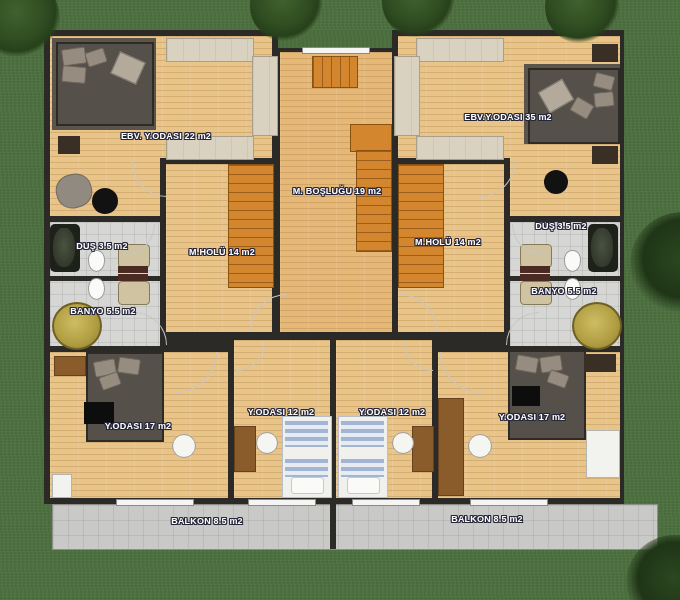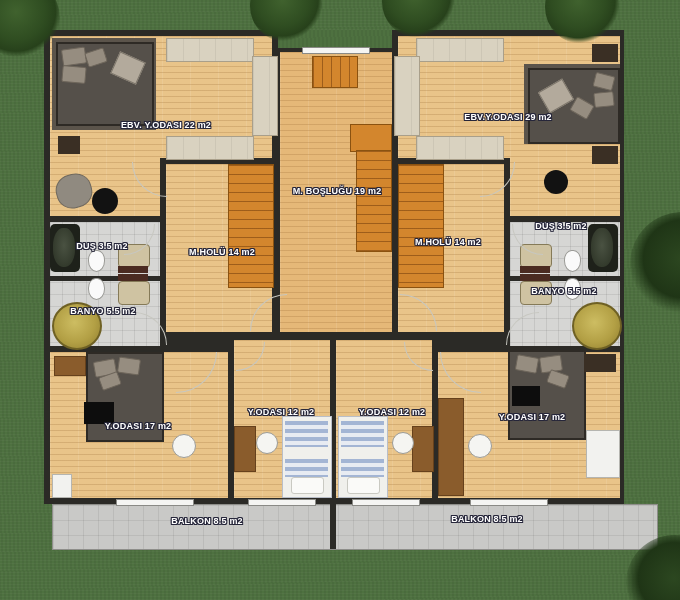--- a/index.html
+++ b/index.html
@@ -202,22 +202,22 @@
   <div class="win" style="left:352px;top:499px;width:66px;height:5px;"></div>
   <div class="win" style="left:470px;top:499px;width:76px;height:5px;"></div>
 
   <div class="tree" style="left:-20px;top:-22px;width:80px;height:80px;"></div>
   <div class="tree" style="left:250px;top:-30px;width:72px;height:72px;"></div>
   <div class="tree" style="left:382px;top:-34px;width:72px;height:72px;"></div>
   <div class="tree" style="left:545px;top:-30px;width:74px;height:74px;"></div>
   <div class="tree pine" style="left:630px;top:212px;width:104px;height:104px;"></div>
   <div class="tree pine" style="left:626px;top:535px;width:96px;height:96px;"></div>
 
-  <div class="lbl" style="left:166px;top:125px;">EBV. Y.ODASI 22 m2</div>
-  <div class="lbl" style="left:508px;top:117px;">EBV.Y.ODASI 29 m2</div>
+  <div class="lbl" style="left:166px;top:136px;">EBV. Y.ODASI 22 m2</div>
+  <div class="lbl" style="left:508px;top:117px;">EBV.Y.ODASI 35 m2</div>
   <div class="lbl" style="left:337px;top:191px;">M. BOŞLUĞU 19 m2</div>
   <div class="lbl" style="left:222px;top:252px;">M.HOLÜ 14 m2</div>
   <div class="lbl" style="left:448px;top:242px;">M.HOLÜ 14 m2</div>
   <div class="lbl" style="left:102px;top:246px;">DUŞ 3.5 m2</div>
   <div class="lbl" style="left:561px;top:226px;">DUŞ 3.5 m2</div>
   <div class="lbl" style="left:103px;top:311px;">BANYO 5.5 m2</div>
   <div class="lbl" style="left:564px;top:291px;">BANYO 5.5 m2</div>
   <div class="lbl" style="left:138px;top:426px;">Y.ODASI 17 m2</div>
   <div class="lbl" style="left:532px;top:417px;">Y.ODASI 17 m2</div>
   <div class="lbl" style="left:281px;top:412px;">Y.ODASI 12 m2</div>

